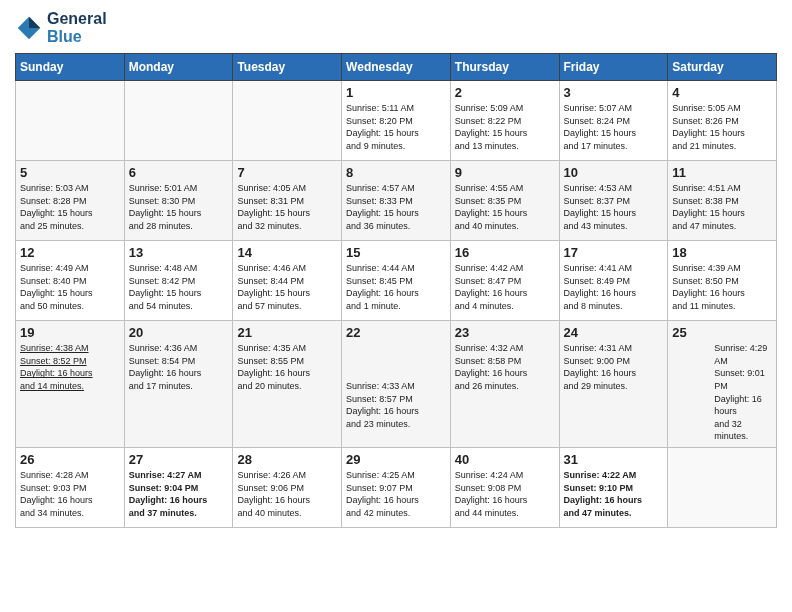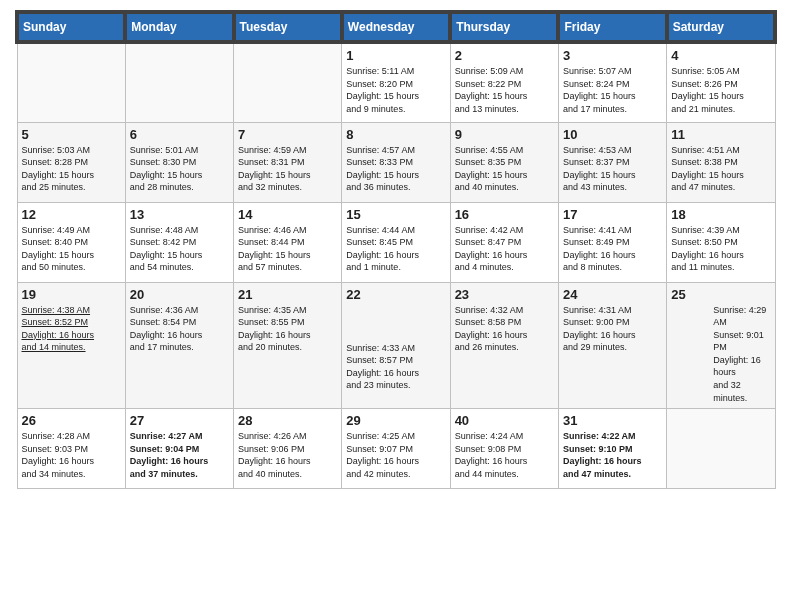--- a/index.html
+++ b/index.html
@@ -48,21 +48,21 @@
       border-collapse: collapse;
       table-layout: fixed;
     }
     thead tr th {
       background: #2a6db5;
       color: #fff;
       font-size: 12px;
       font-weight: bold;
       padding: 6px 4px;
       text-align: left;
-      border: 4px solid #404040;
+      border: 1px solid #404040;
     }
     tbody tr td {
       border: 1px solid #c0c0c0;
       vertical-align: top;
       padding: 4px 4px;
       font-size: 9.5px;
       color: #222;
       background: #fff;
       height: 80px;
     }
@@ -81,20 +81,36 @@
       color: #222;
     }
     td.empty {
       background: #f9f9f9;
     }
   </style>
 </head>
 <body>
 
 <div class="page">
+  <div class="header">
+    <div class="logo">
+      <svg class="logo-icon" viewBox="0 0 40 40">
+        <polygon points="20,4 36,20 20,36 4,20" fill="#2a7ab5"></polygon>
+        <polygon points="20,4 36,20 20,20" fill="#1a3a5c"></polygon>
+      </svg>
+      <div>
+        <div style="font-size:16px;font-weight:bold;color:#1a3a5c;line-height:1.1;">General</div>
+        <div style="font-size:16px;font-weight:bold;color:#2a7ab5;line-height:1.1;">Blue</div>
+      </div>
+    </div>
+    <div class="title-block">
+      <div class="main-title"></div>
+      <div class="subtitle"></div>
+    </div>
+  </div>
 
   <table>
     <thead>
       <tr>
 
       <th>Sunday</th>
           <th>Monday</th>
           <th>Tuesday</th>
           <th>Wednesday</th>
           <th>Thursday</th>
@@ -146,21 +162,21 @@
           </td>
           <td>
             <span class="day-number">6</span>
             <div class="cell-info" style="white-space: pre-line;">Sunrise: 5:01 AM
 Sunset: 8:30 PM
 Daylight: 15 hours
 and 28 minutes.</div>
           </td>
           <td>
             <span class="day-number">7</span>
-            <div class="cell-info" style="white-space: pre-line;">Sunrise: 4:59 AM
+            <div class="cell-info" style="white-space: pre-line;">Sunrise: 4:05 AM
 Sunset: 8:31 PM
 Daylight: 15 hours
 and 32 minutes.</div>
           </td>
           <td>
             <span class="day-number">8</span>
             <div class="cell-info" style="white-space: pre-line;">Sunrise: 4:57 AM
 Sunset: 8:33 PM
 Daylight: 15 hours
 and 36 minutes.</div>

